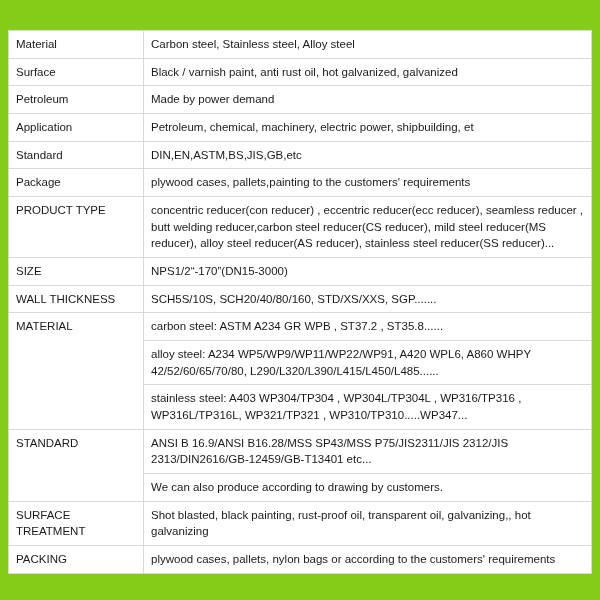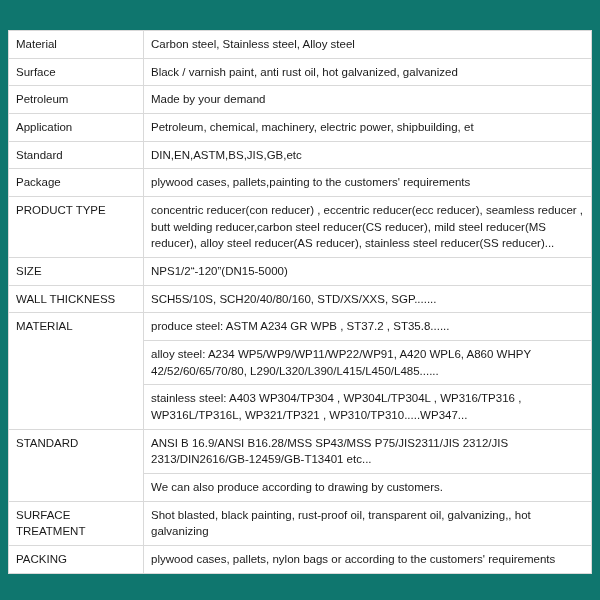--- a/index.html
+++ b/index.html
@@ -11,21 +11,21 @@
     height: 600px;
     background: #ffffff;
     font-family: "Liberation Sans", sans-serif;
     color: #1a1a1a;
   }
   .page {
     width: 600px;
     height: 600px;
     box-sizing: border-box;
     padding: 30px 8px 8px 8px;
-    background: #0f766e;
+    background: #84cc16;
   }
   table.spec {
     width: 584px;
     border-collapse: collapse;
     table-layout: fixed;
     font-size: 11.5px;
   }
   table.spec td {
     border: 1px solid #d9d9d9;
     padding: 5px 7px 5px 7px;
@@ -56,21 +56,21 @@
         <td class="value">Carbon steel, Stainless steel, Alloy steel</td>
       </tr>
 
       <tr>
         <td class="label">Surface</td>
         <td class="value">Black / varnish paint, anti rust oil, hot galvanized, galvanized</td>
       </tr>
 
       <tr>
         <td class="label">Petroleum</td>
-        <td class="value">Made by your demand</td>
+        <td class="value">Made by power demand</td>
       </tr>
 
       <tr>
         <td class="label">Application</td>
         <td class="value">Petroleum, chemical, machinery, electric power, shipbuilding, et</td>
       </tr>
 
       <tr>
         <td class="label">Standard</td>
         <td class="value">DIN,EN,ASTM,BS,JIS,GB,etc</td>
@@ -81,31 +81,31 @@
         <td class="value">plywood cases, pallets,painting to the customers' requirements</td>
       </tr>
 
       <tr>
         <td class="label">PRODUCT TYPE</td>
         <td class="value">concentric reducer(con reducer) , eccentric reducer(ecc reducer), seamless reducer , butt welding reducer,carbon steel reducer(CS reducer), mild steel reducer(MS reducer), alloy steel reducer(AS reducer), stainless steel reducer(SS reducer)...</td>
       </tr>
 
       <tr>
         <td class="label">SIZE</td>
-        <td class="value">NPS1/2“-120”(DN15-5000)</td>
+        <td class="value">NPS1/2“-170”(DN15-3000)</td>
       </tr>
 
       <tr>
         <td class="label">WALL THICKNESS</td>
         <td class="value">SCH5S/10S, SCH20/40/80/160, STD/XS/XXS, SGP.......</td>
       </tr>
 
       <tr>
         <td class="label" rowspan="3">MATERIAL</td>
-        <td class="value">produce steel: ASTM A234 GR WPB , ST37.2 , ST35.8......</td>
+        <td class="value">carbon steel: ASTM A234 GR WPB , ST37.2 , ST35.8......</td>
       </tr>
       <tr class="sub-row">
         <td class="value">alloy steel: A234 WP5/WP9/WP11/WP22/WP91, A420 WPL6, A860 WHPY 42/52/60/65/70/80, L290/L320/L390/L415/L450/L485......</td>
       </tr>
       <tr class="sub-row">
         <td class="value">stainless steel: A403 WP304/TP304 , WP304L/TP304L , WP316/TP316 , WP316L/TP316L, WP321/TP321 , WP310/TP310.....WP347...</td>
       </tr>
 
       <tr>
         <td class="label" rowspan="2">STANDARD</td>

